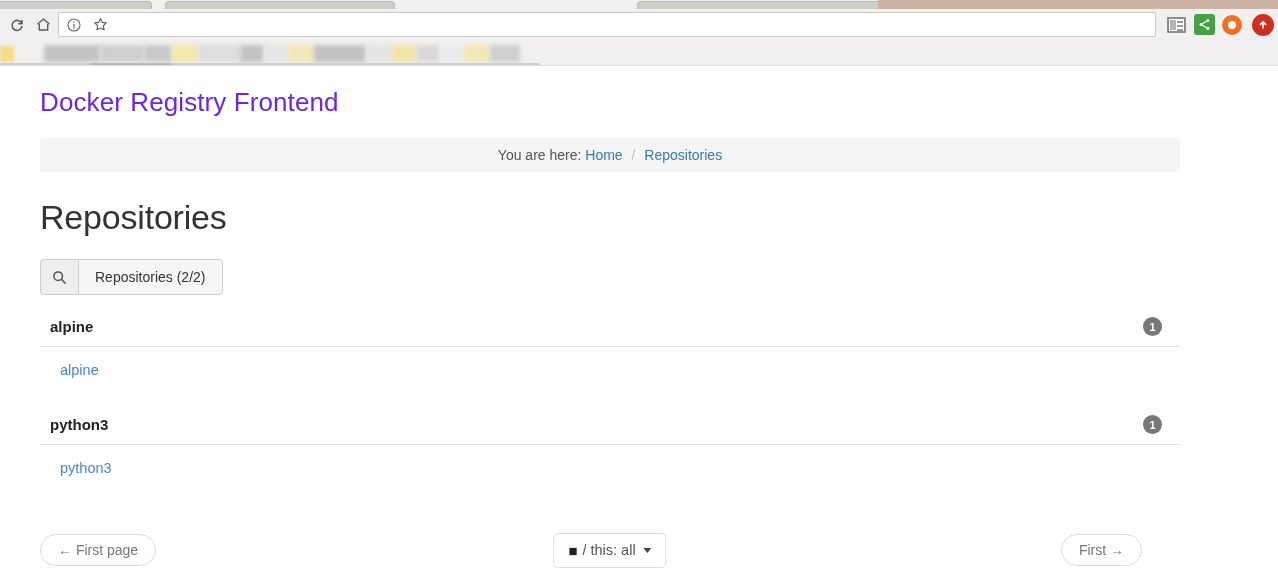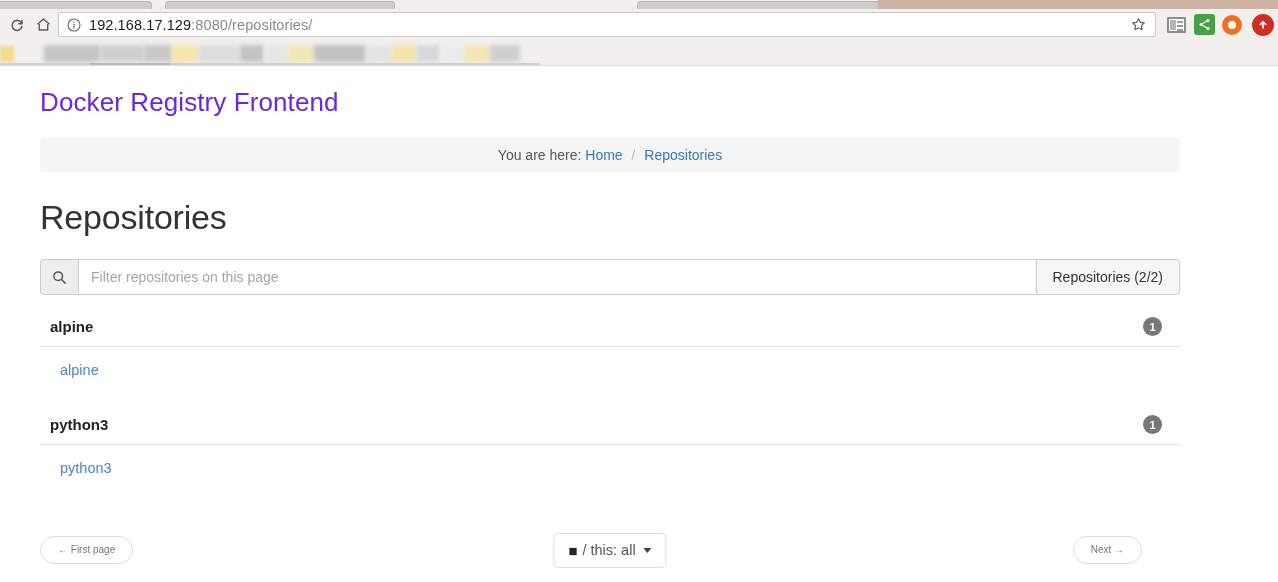--- a/index.html
+++ b/index.html
@@ -308,21 +308,21 @@
     align-items: center;
     margin-top: 55px;
     position: relative;
     height: 36px;
   }
   .pager-btn {
     border: 1px solid #dddddd;
     border-radius: 18px;
     background: #ffffff;
     color: #777777;
-    font-size: 10px;
+    font-size: 14px;
     font-family: "Liberation Sans", sans-serif;
     padding: 8px 17px;
     cursor: pointer;
     line-height: 1;
   }
   .pager-btn.first { margin-left: 0; }
   .pager-btn.next { position: absolute; right: 38px; }
   .pager-center {
     position: absolute;
     left: 50%;
@@ -386,21 +386,20 @@
     </div>
 
     <div class="omnibox">
       <span class="omni-info">
         <svg width="14" height="14" viewBox="0 0 14 14" fill="none" stroke="#6b6b6b" stroke-width="1.1">
           <circle cx="7" cy="7" r="6"></circle>
           <path d="M7 6.2v4" stroke-linecap="round"></path>
           <circle cx="7" cy="4.1" r=".75" fill="#6b6b6b" stroke="none"></circle>
         </svg>
       </span>
-      <span class="omni-url"><span>192.168.17.129</span><span class="dim">:8080/repositories/</span></span>
       <span class="omni-star">
         <svg width="15" height="15" viewBox="0 0 16 16" fill="none" stroke="#5a5a5a" stroke-width="1.2">
           <path d="M8 1.8 9.9 5.7l4.3.6-3.1 3 .7 4.3L8 11.6l-3.8 2 .7-4.3-3.1-3 4.3-.6z" stroke-linejoin="round"></path>
         </svg>
       </span>
     </div>
 
     <div class="ext-icons">
       <div class="ext">
         <div class="ext-news"></div>
@@ -464,21 +463,20 @@
 
     <h2 class="page-heading">Repositories</h2>
 
     <div class="filter-group">
       <div class="filter-addon">
         <svg width="15" height="15" viewBox="0 0 16 16" fill="none" stroke="#555" stroke-width="1.6">
           <circle cx="6.6" cy="6.6" r="4.6"></circle>
           <path d="M10.2 10.2 14 14" stroke-linecap="round"></path>
         </svg>
       </div>
-      <input class="filter-input" type="text" placeholder="Filter repositories on this page" style="">
       <div class="filter-count">Repositories (2/2)</div>
     </div>
 
     <div class="repo-list">
 
       <div class="repo-block">
         <div class="repo-header">
           <span class="repo-name">alpine</span>
           <span class="repo-badge">1</span>
         </div>
@@ -503,17 +501,17 @@
       <button class="pager-btn first">← First page</button>
 
       <div class="pager-center">
         <div class="pager-select">
           <span class="book-glyph">■</span>
           <span>/ this: all</span>
           <span class="caret"></span>
         </div>
       </div>
 
-      <button class="pager-btn next">Next →</button>
+      <button class="pager-btn next">First →</button>
     </div>
 
   </div>
 </div>
 
 </body></html>

